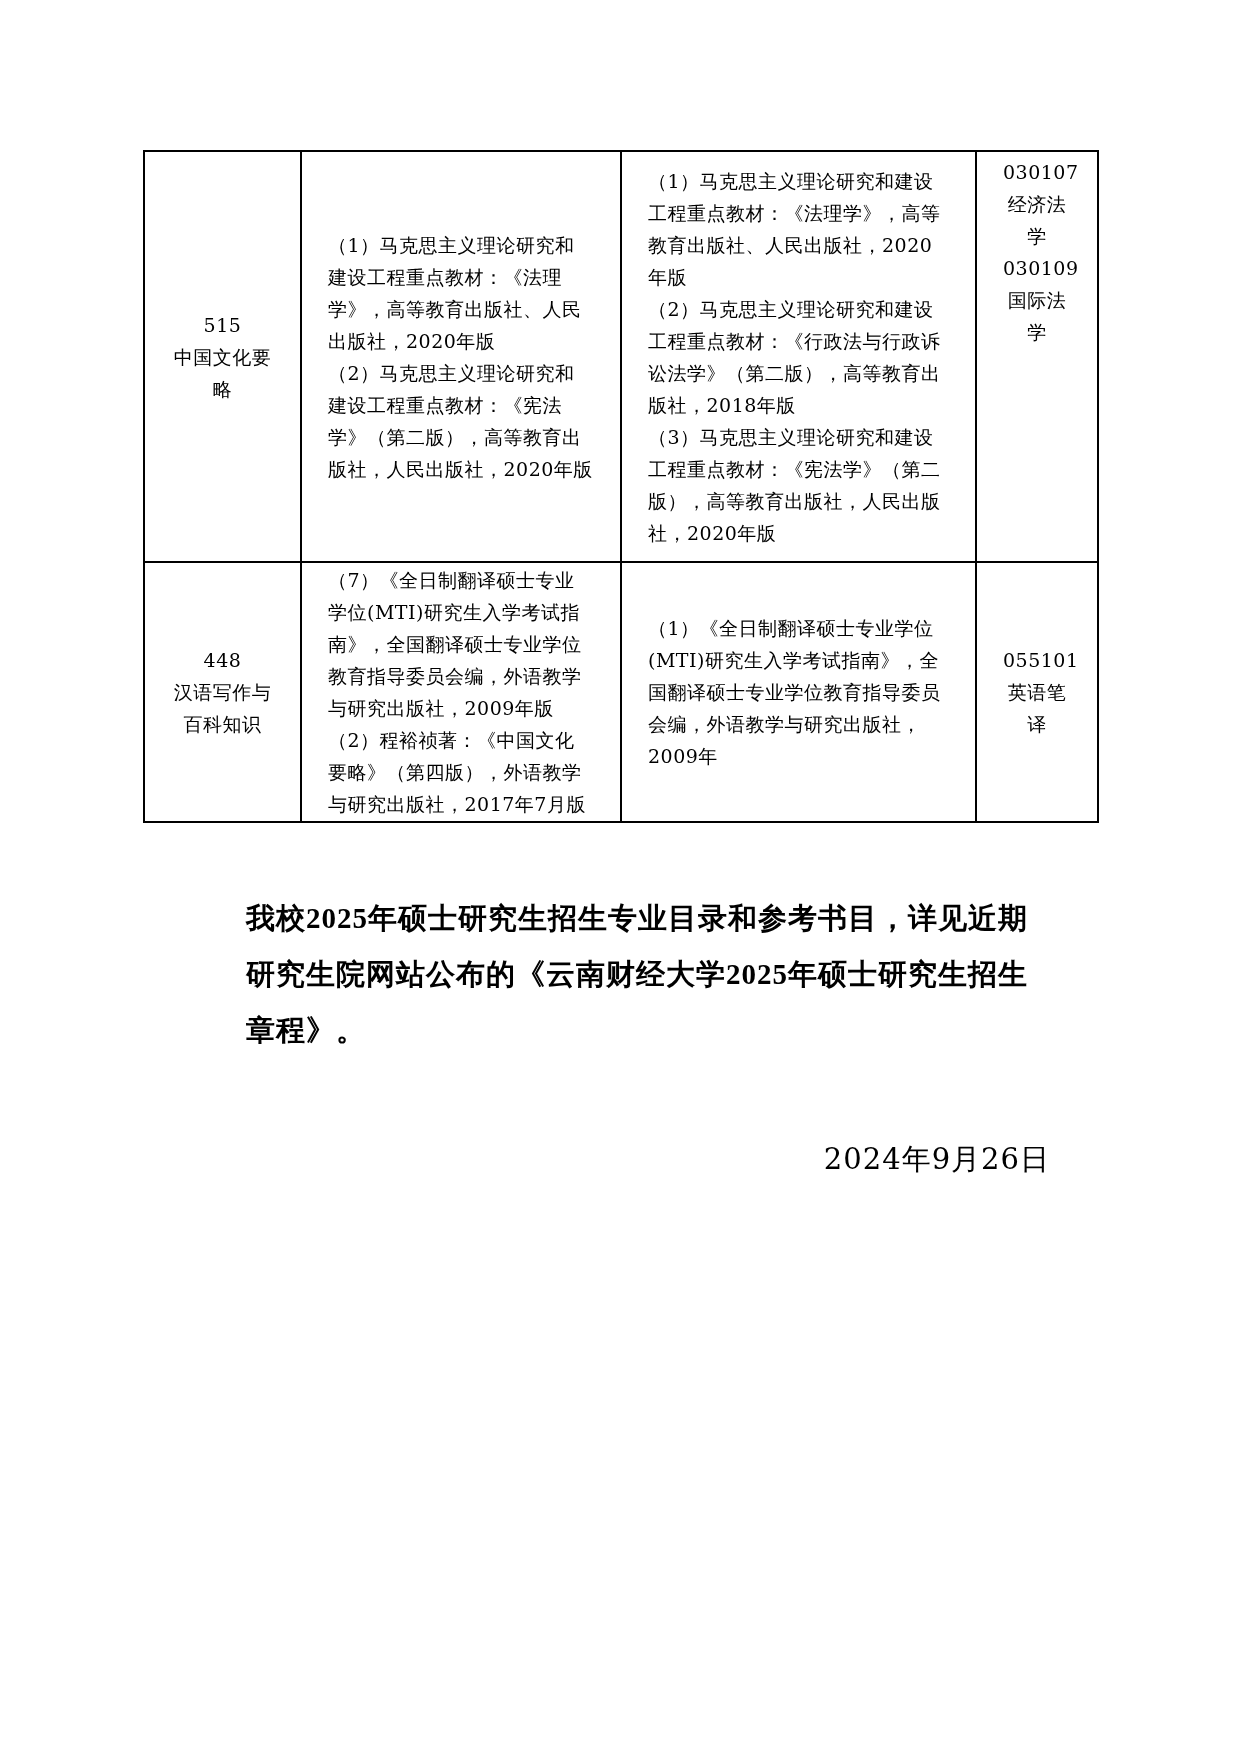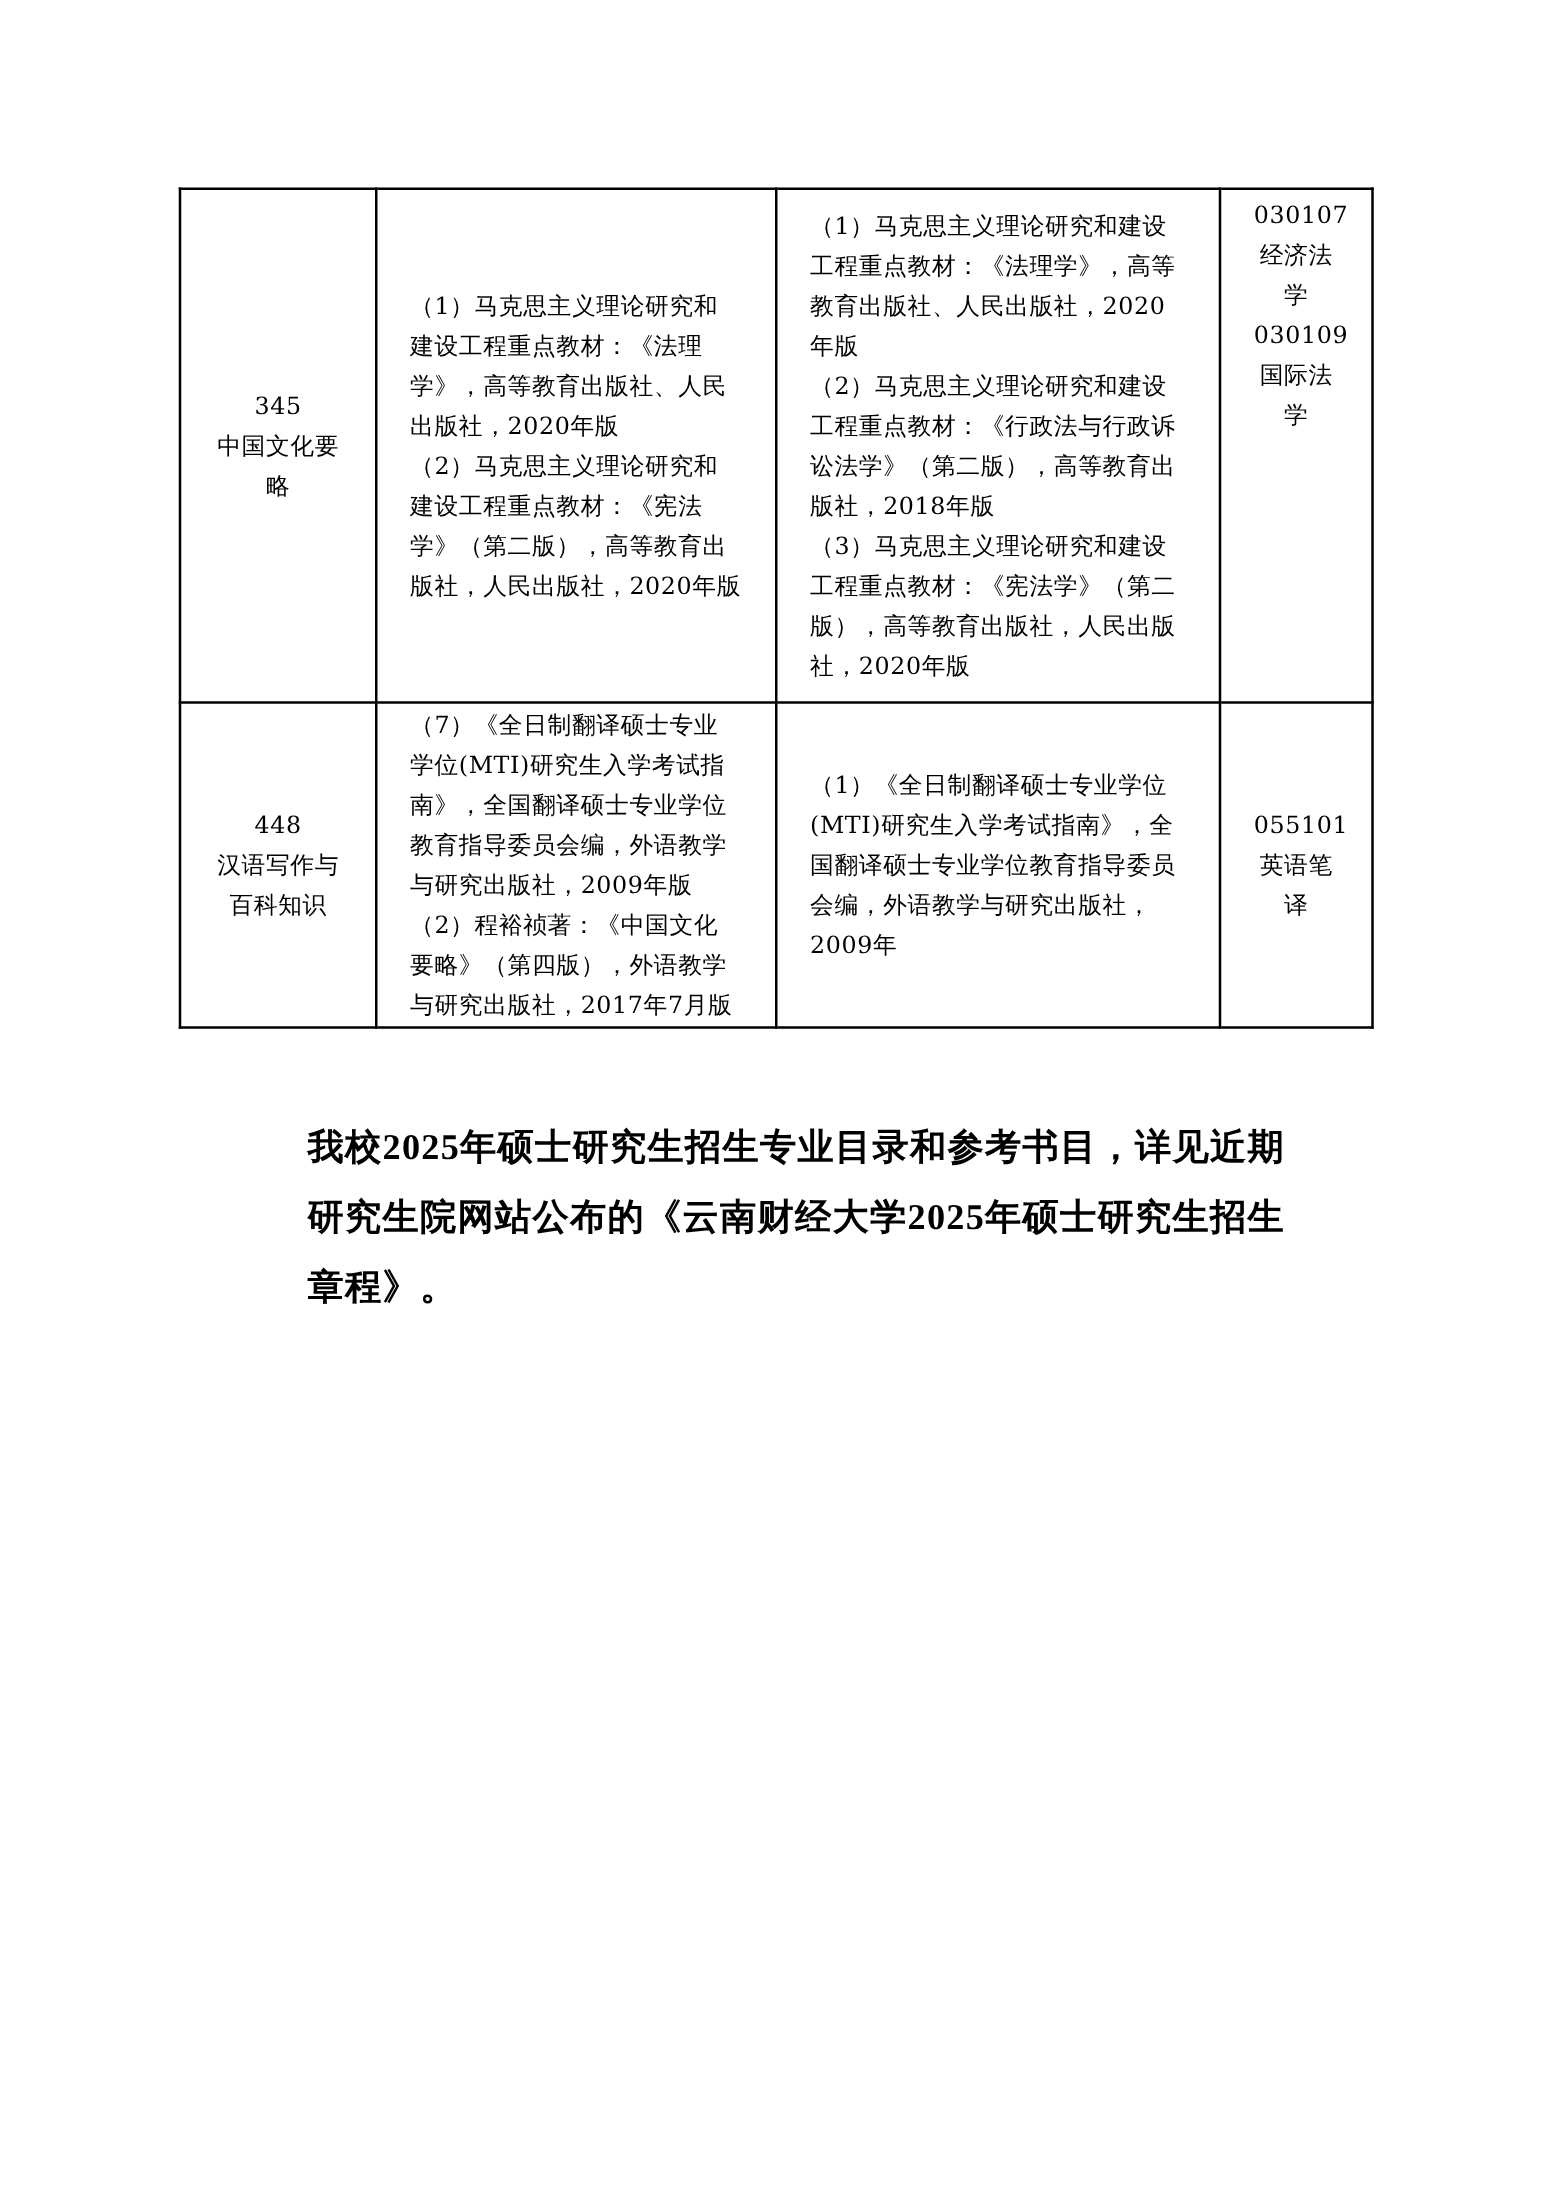--- a/index.html
+++ b/index.html
@@ -68,21 +68,21 @@
 <table class="ref-table">
   <colgroup>
     <col class="c1">
       <col class="c2">
       <col class="c3">
       <col class="c4">
   </colgroup>
   <tbody>
     <tr class="row1">
       <td class="cell-subject">
-        <span class="line">345</span>
+        <span class="line">515</span>
         <span class="line">中国文化要略</span>
       </td>
       <td>
         <span class="line">（1）马克思主义理论研究和建设工程重点教材：《法理学》，高等教育出版社、人民出版社，2020年版</span>
         <span class="line">（2）马克思主义理论研究和建设工程重点教材：《宪法学》（第二版），高等教育出版社，人民出版社，2020年版</span>
       </td>
       <td>
         <span class="line">（1）马克思主义理论研究和建设工程重点教材：《法理学》，高等教育出版社、人民出版社，2020年版</span>
         <span class="line">（2）马克思主义理论研究和建设工程重点教材：《行政法与行政诉讼法学》（第二版），高等教育出版社，2018年版</span>
         <span class="line">（3）马克思主义理论研究和建设工程重点教材：《宪法学》（第二版），高等教育出版社，人民出版社，2020年版</span>
@@ -112,13 +112,14 @@
       </td>
     </tr>
   </tbody>
 </table>
 
 <div class="notice">
   <div class="indent">我校2025年硕士研究生招生专业目录和参考书目，详见近期研究生院网站公布的《云南财经大学2025年硕士研究生招生章程》。</div>
 </div>
 
 <div class="signature">
+  <div>2024年9月26日</div>
 </div>
 
 </body></html>

